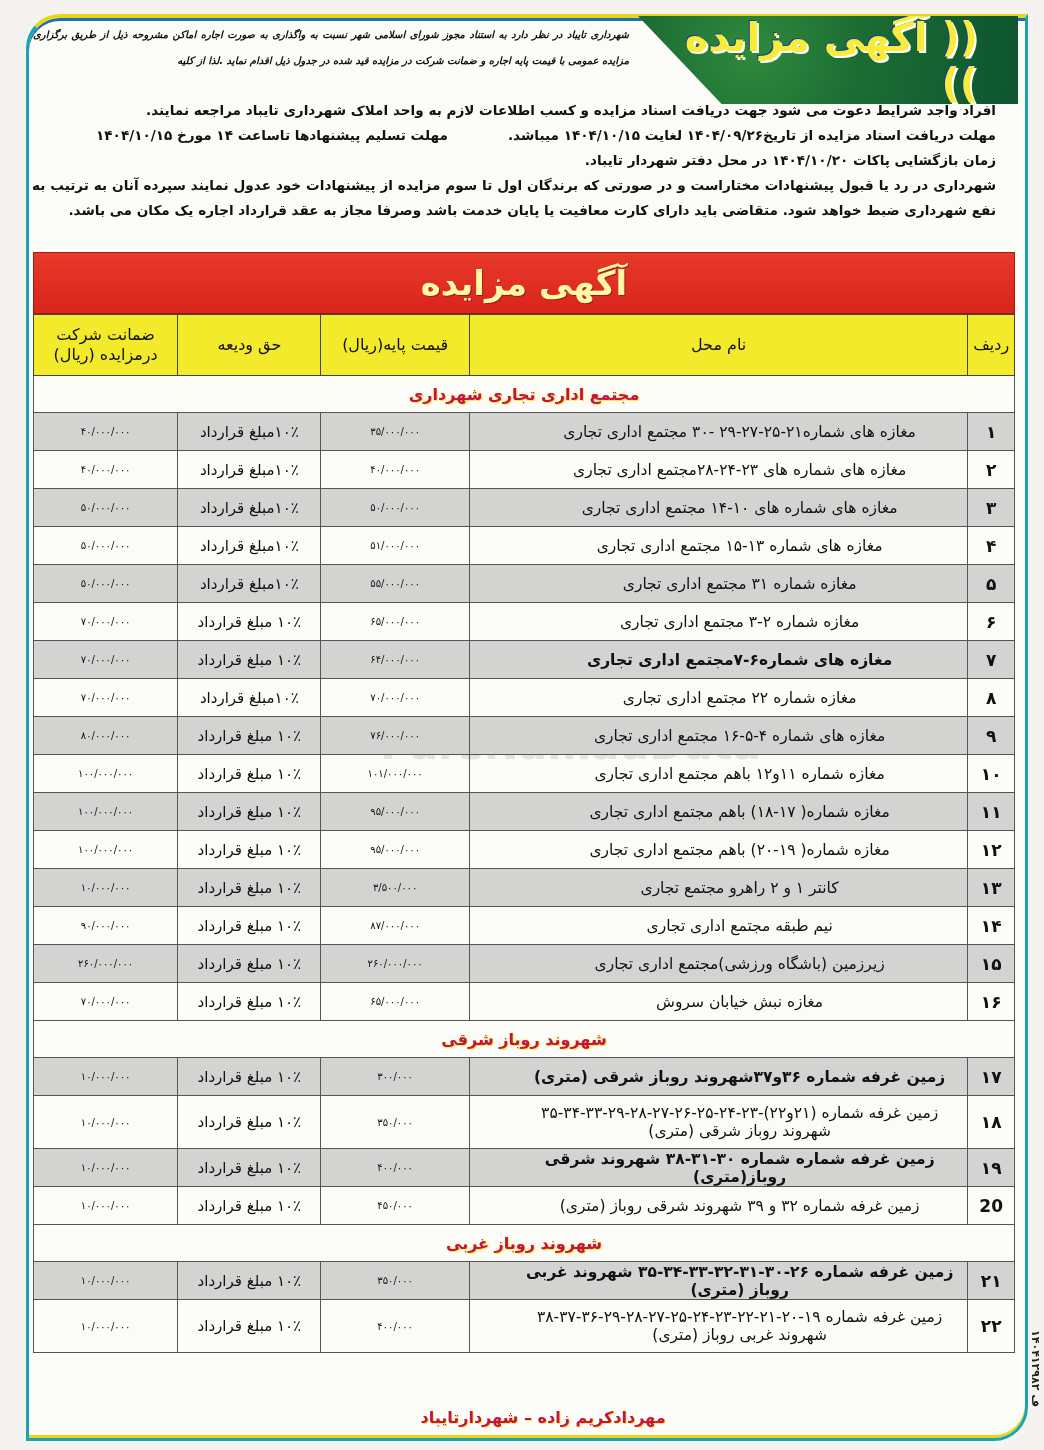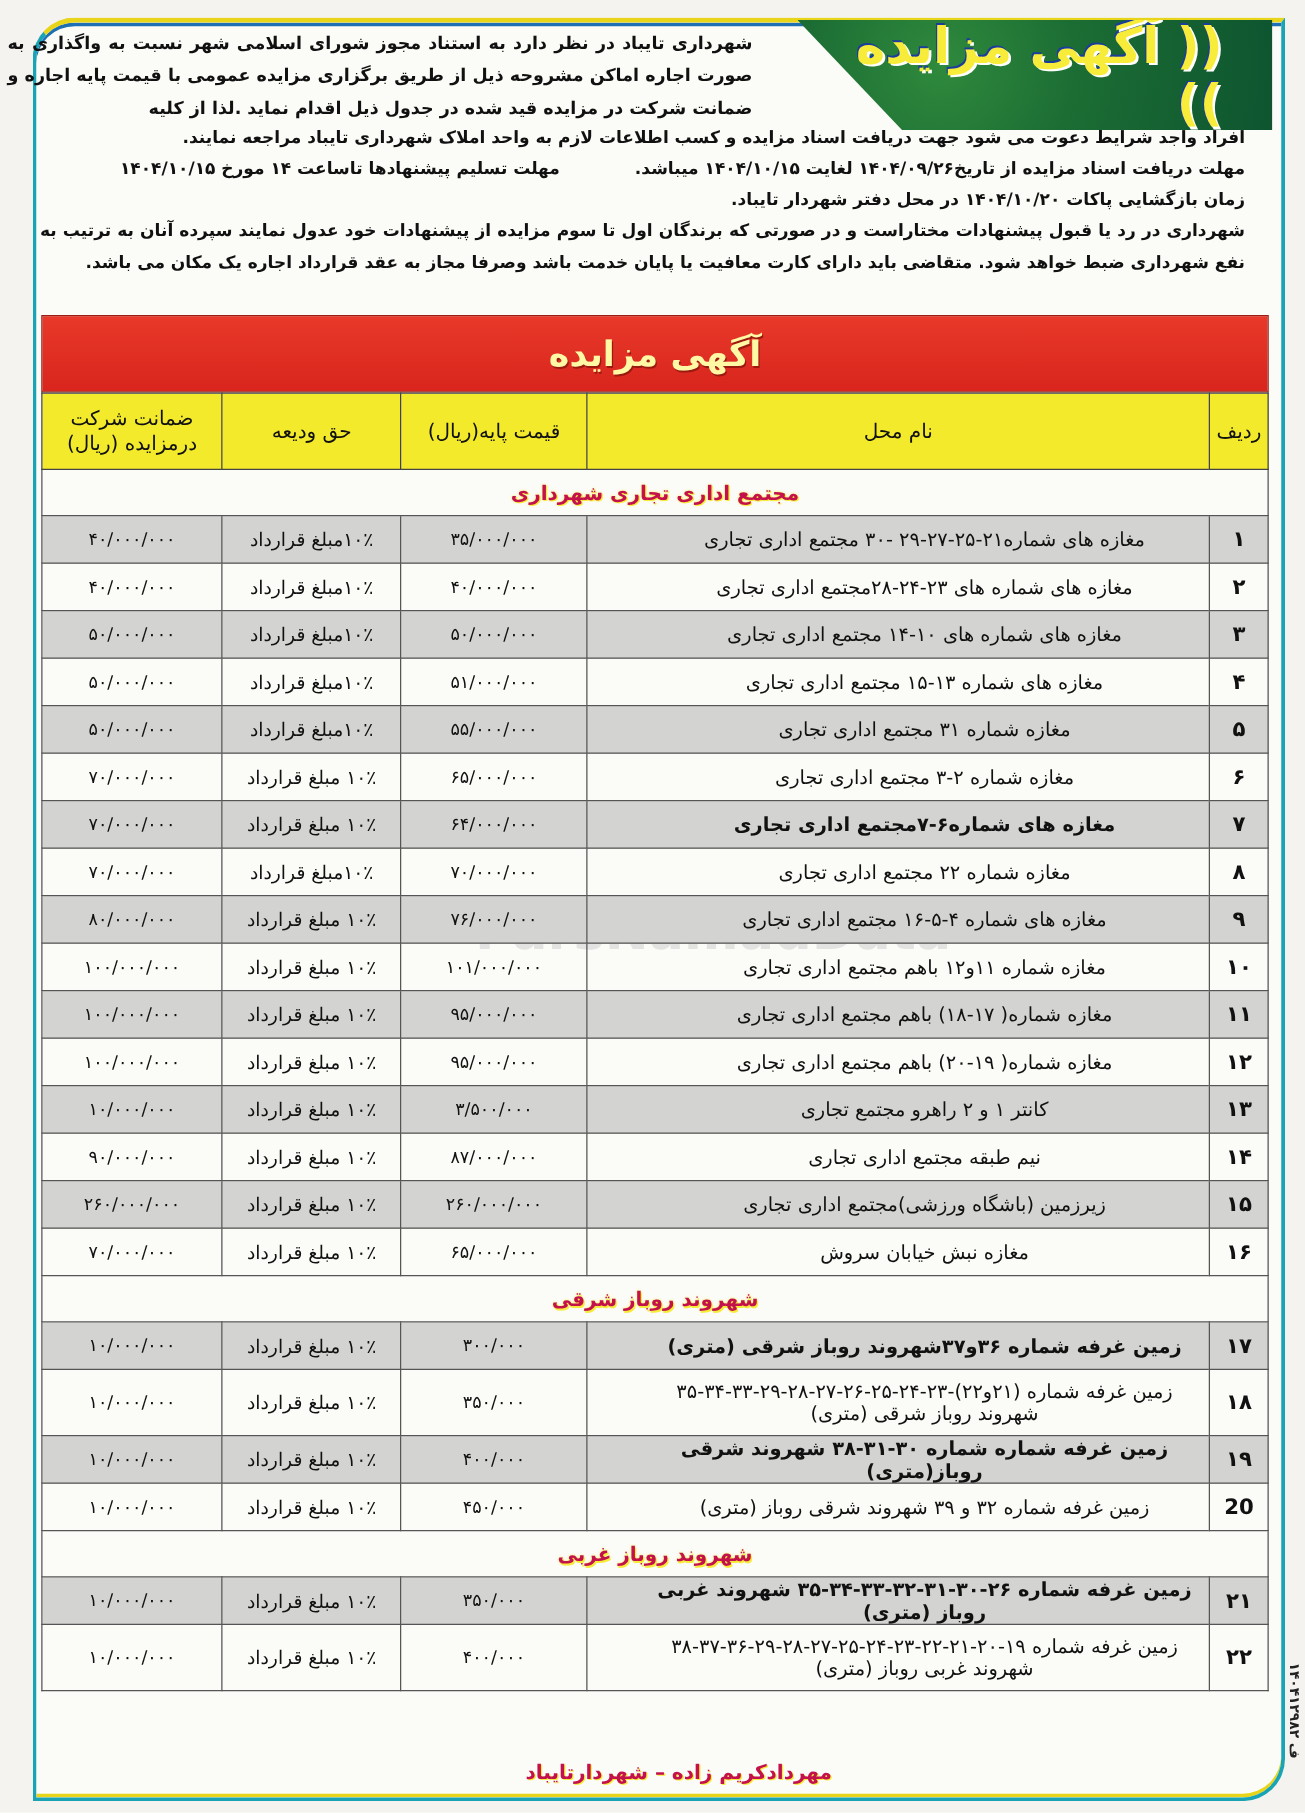--- a/index.html
+++ b/index.html
@@ -17,41 +17,41 @@
       position:absolute; right:26px; top:16px; width:380px; height:88px;
       background: radial-gradient(circle at 30% 40%, #2f8a3c 0%, #1c6d34 40%, #0e5530 100%);
       clip-path: polygon(0 0, 100% 0, 100% 100%, 22% 100%);
       display:flex; align-items:center; justify-content:center;
     }
     .title-banner span {
       font-family:"DejaVu Sans", sans-serif; font-weight:bold; font-size:40px; color:#f7ec3a;
       text-shadow: 2px 2px 0 #fff, -1px -1px 0 #1b3d9c; margin-right:40px;
     }
     .intro {
-      position:absolute; right:442px; top:22px; width:596px; font-size:14px; font-weight:bold;
-      line-height:26px; text-align:justify; text-align-last:right;
+      position:absolute; right:415px; top:22px; width:596px; font-size:10px; font-weight:bold;
+      line-height:26px; text-align:justify; text-align-last:right;font-style:italic;
     }
     .notices {
       position:absolute; right:48px; left:32px; top:98px; font-size:13.6px; font-weight:bold; line-height:25px;
     }
     .notices .line { white-space:nowrap; }
     .notices .split { display:flex; justify-content:space-between; width:900px; }
     .notices .wrap { white-space:normal; text-align:justify; text-align-last:right; }
     .tbl-wrap { position:absolute; left:33px; top:252px; width:982px; }
     .tbl-title {
       height:60px; background: linear-gradient(#e8392a, #d9251d);
       display:flex; align-items:center; justify-content:center; border:1px solid #9c1c14;
     }
-    .tbl-title span { font-size:28px; font-weight:bold; color:#fff9a6; text-shadow:1px 1px 0 #9a1a10; }
+    .tbl-title span { font-size:34px; font-weight:bold; color:#fff9a6; text-shadow:1px 1px 0 #9a1a10; }
     table { width:100%; border-collapse:collapse; table-layout:fixed; font-size:15px; }
     th { background:#f3ea2b; font-weight:normal; height:58px; border:1px solid #444; font-size:16px; line-height:20px; }
     td { border:1px solid #555; text-align:center; height:37px; padding:0 6px; }
     td.rn { font-weight:bold; font-size:17px; }
     td.name { font-size:15.5px;padding-left:48px; }
-    td.num { font-family:"DejaVu Sans", sans-serif; font-size:14px;margin-top:24px; }
+    td.num { font-family:"DejaVu Sans", sans-serif; font-size:10px;margin-top:24px; }
     tr.gray td { background:#d3d3d1; }
     tr.gray td.name.bold { font-weight:bold;margin-top:42px; }
     tr.tall td { height:52px; }
     tr.section td { background:#fbfbf8; height:36px; }
     .sec-label { color:#c3114d; font-weight:bold; font-size:16px; text-shadow:0 0 2px #f7ec3a, 1px 1px 0 #f7ec3a; }
     .footer-sig {
       position:absolute; left:0; right:0; top:1408px; text-align:center;
       color:#c3114d; font-weight:bold; font-size:16px; text-shadow:1px 1px 0 #f7ec3a;padding-left:42px;
     }
     .side-code {

